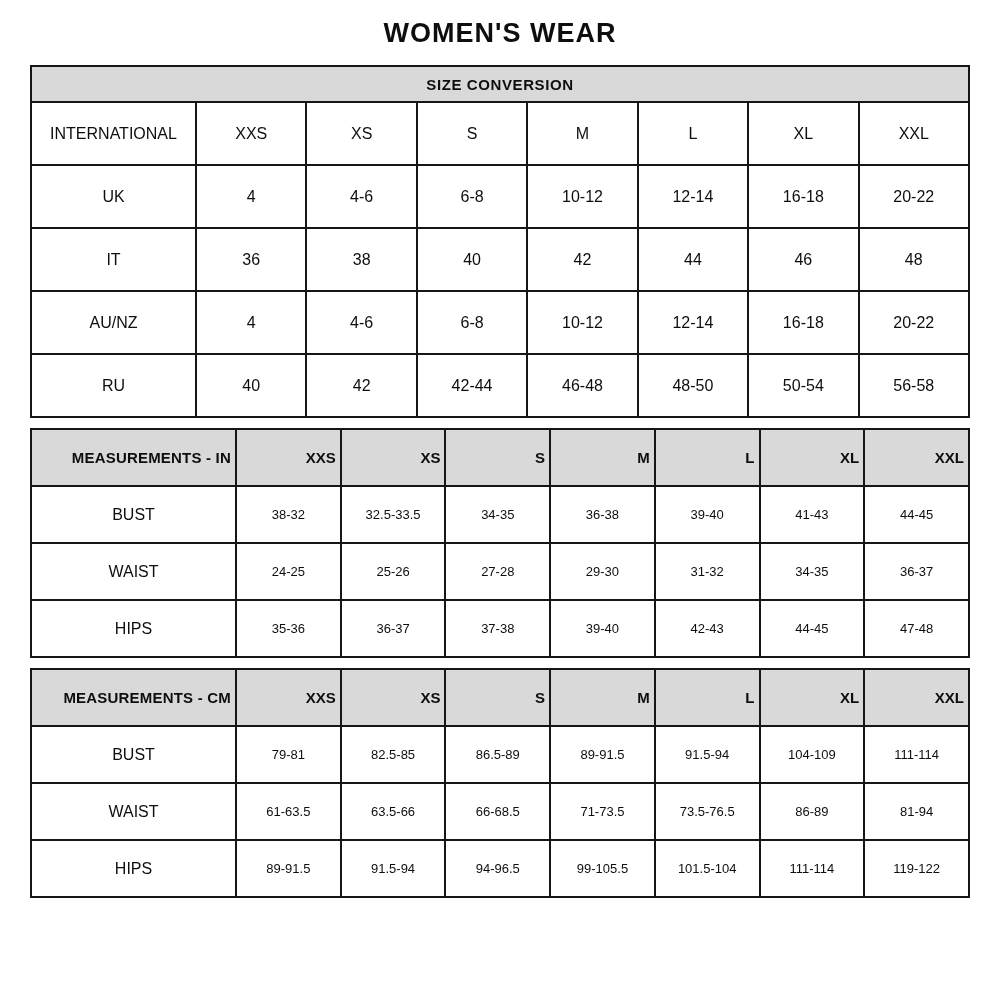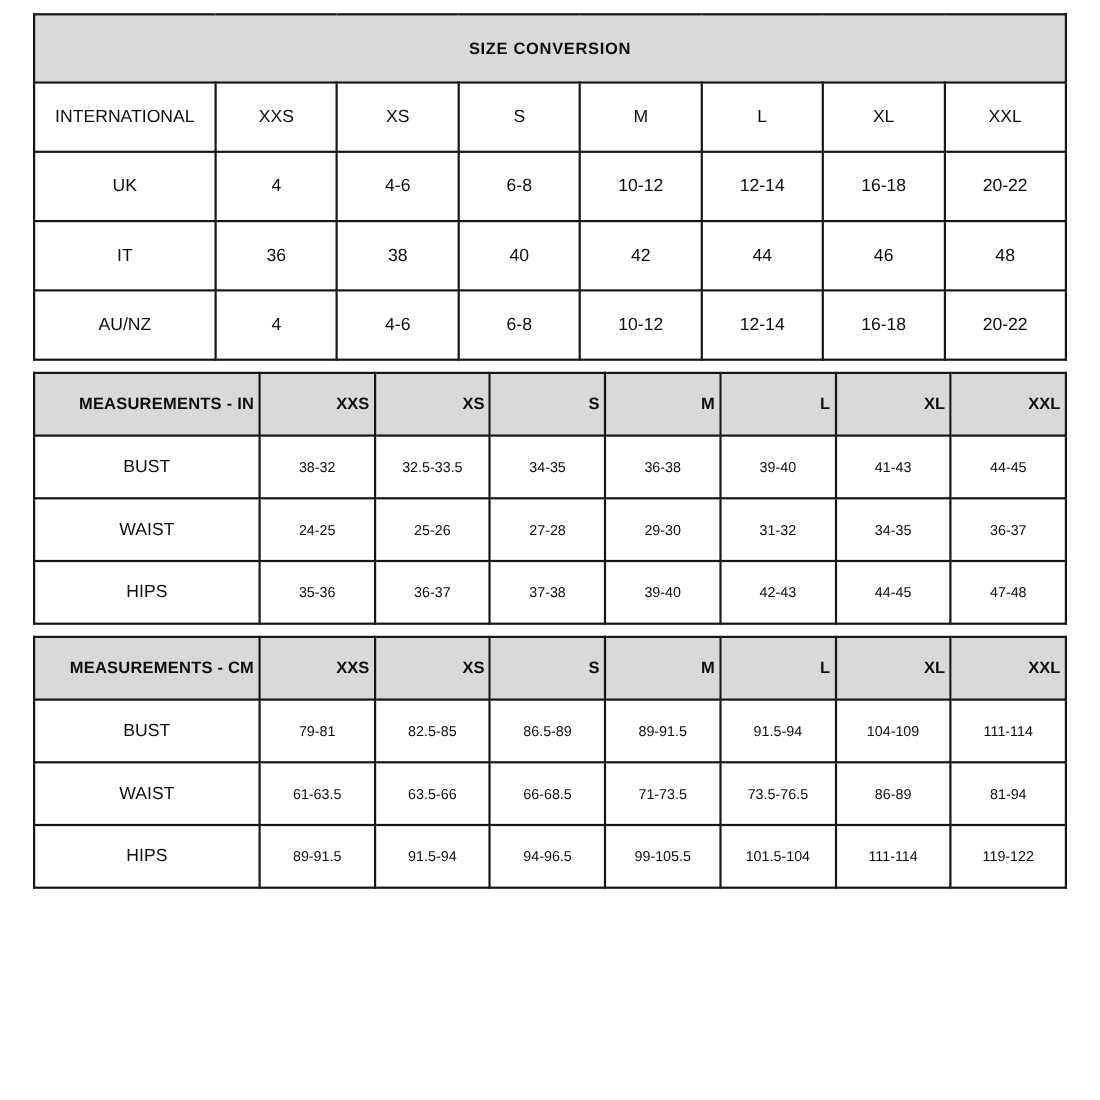--- a/index.html
+++ b/index.html
@@ -19,36 +19,37 @@
     border-collapse: collapse; table-layout: fixed;
     width: 940px; margin: 0 0 10px 0;
   }
   .sheet td {
     border: 2px solid #161616; text-align: center; vertical-align: middle;
     padding: 0 4px; overflow: hidden;
   }
   
   .t1 td { height: 63px; font-size: 16px; }
   .t1 tr.banner td {
-    height: 62px; background: #d9d9d9; font-weight: 700;
+    height: 36px; background: #d9d9d9; font-weight: 700;
     font-size: 15px; letter-spacing: 0.6px;
   }
   
   .tm td { height: 57px; font-size: 13px; }
   .tm td.lbl { font-size: 16px; }
   .tm tr.head td {
     background: #d9d9d9; font-weight: 700; font-size: 15px; text-align: right;
   }
   .tm tr.head td.lbl { font-size: 15px; letter-spacing: 0.2px; }
 </style>
 </head>
 <body>
 
 <div class="page">
 
+  <div class="title">WOMEN'S WEAR</div>
 
   <table class="sheet t1">
     <colgroup>
         <col style="width:165px">
         <col>
         <col>
         <col>
         <col>
         <col>
         <col>
@@ -90,20 +91,30 @@
     </tr>
     <tr>
       <td class="lbl">AU/NZ</td>
       <td>4</td>
       <td>4-6</td>
       <td>6-8</td>
       <td>10-12</td>
       <td>12-14</td>
       <td>16-18</td>
       <td>20-22</td>
+    </tr>
+    <tr>
+      <td class="lbl">RU</td>
+      <td>40</td>
+      <td>42</td>
+      <td>42-44</td>
+      <td>46-48</td>
+      <td>48-50</td>
+      <td>50-54</td>
+      <td>56-58</td>
     </tr>
   </tbody>
     </table>
 
   <table class="sheet tm">
     <colgroup>
         <col style="width:205px">
         <col>
         <col>
         <col>

